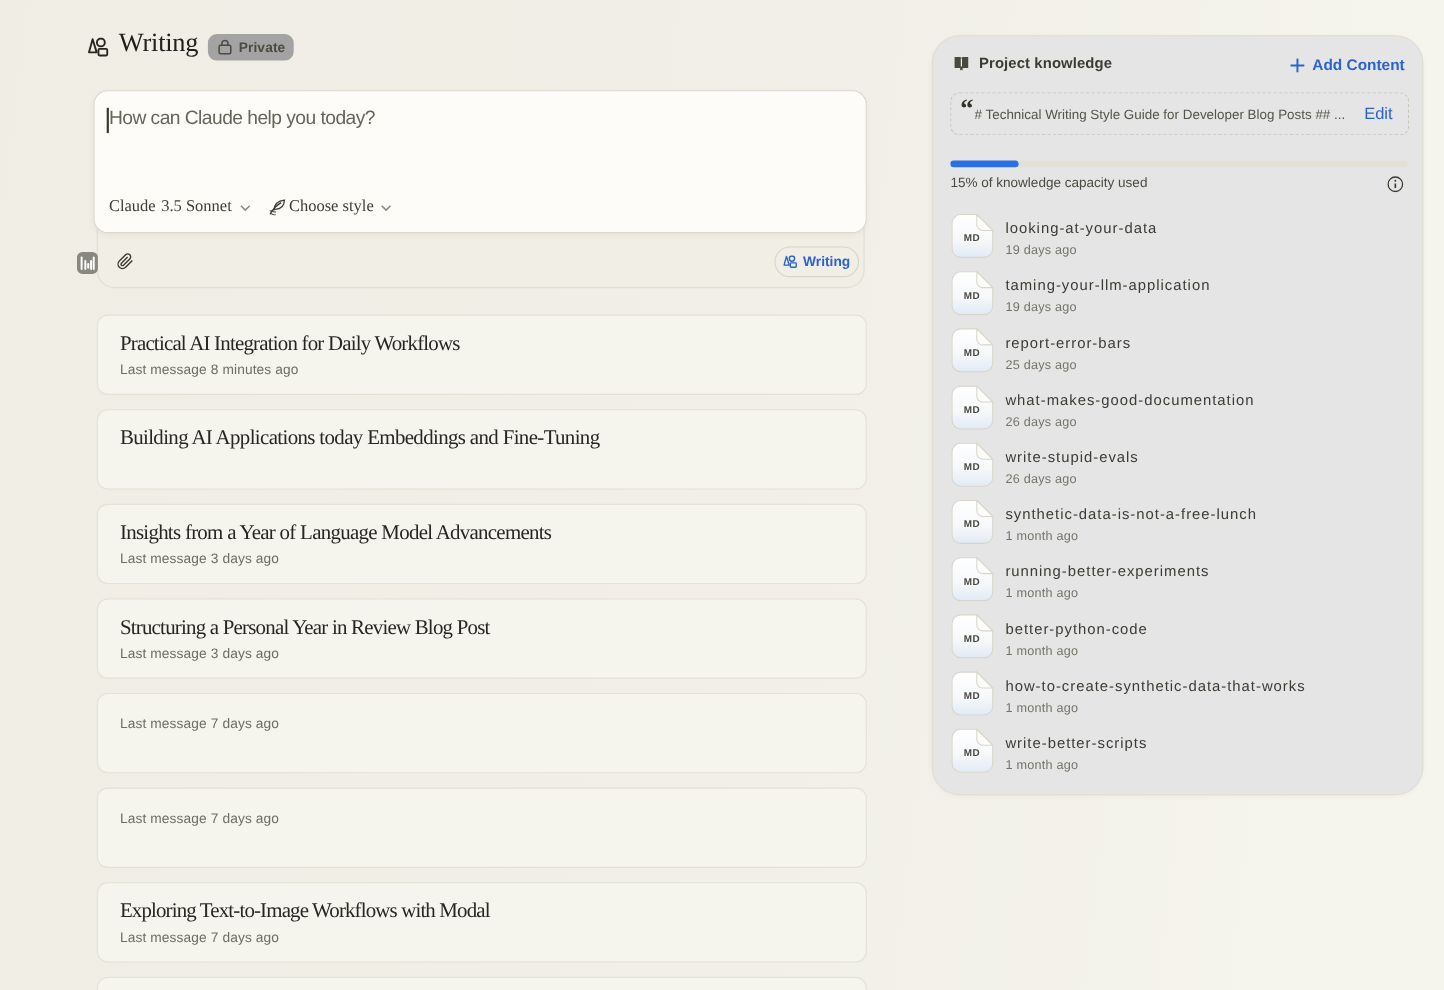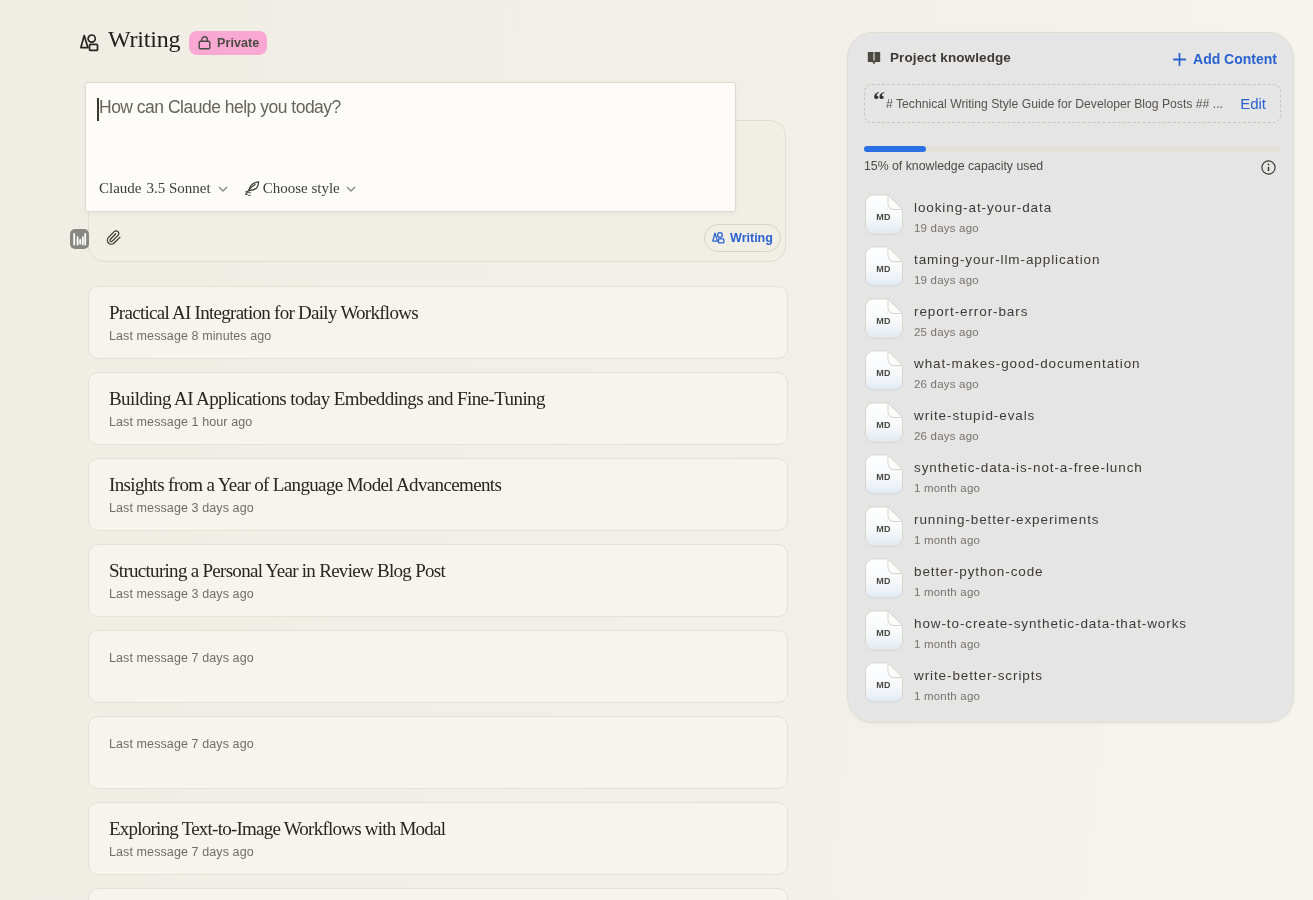--- a/index.html
+++ b/index.html
@@ -5,26 +5,26 @@
 * { margin:0; padding:0; box-sizing:border-box; }
 html,body { width:1313px; height:900px; overflow:hidden; }
 body { background:linear-gradient(97deg, #efede4 0%, #f1efe7 55%, #f5f4ed 92%); font-family:"Liberation Sans", sans-serif; position:relative; }
 .abs { position:absolute; }
 .serif { font-family:"Liberation Serif", serif; }
 svg { display:block; }
 
 
 #hdr-icon { left:80px; top:34px; }
 #hdr-title { left:108px; top:26px; font-size:24px; color:#21201c; letter-spacing:-0.2px; }
-#badge { left:189px; top:31px; width:78px; height:24px; background:#f9a8d4; border-radius:8px; display:flex; align-items:center; padding-left:9px; gap:6px; }
+#badge { left:189px; top:31px; width:78px; height:24px; background:#a3a3a3; border-radius:8px; display:flex; align-items:center; padding-left:9px; gap:6px; }
 #badge span { font-size:12.5px; font-weight:bold; color:#4c4b43; letter-spacing:0.1px; }
 
 
 #composer-bar { left:88px; top:120px; width:698px; height:142px; background:#f0eee5; border:1px solid #e0ddd1; border-radius:16px; }
-#composer { left:85px; top:82px; width:651px; height:130px; background:#fdfcf9; border:1px solid #dcd9cd; border-radius:3px; box-shadow:0 2px 6px rgba(0,0,0,0.04); }
+#composer { left:85px; top:82px; width:703px; height:130px; background:#fdfcf9; border:1px solid #dcd9cd; border-radius:13px; box-shadow:0 2px 6px rgba(0,0,0,0.04); }
 #cursor { left:11px; top:15px; width:2px; height:23px; background:#3a392f; position:absolute; }
 #placeholder { left:13px; top:14px; position:absolute; font-size:17.5px; color:#66655a; letter-spacing:-0.5px; }
 #model-row { position:absolute; left:13px; bottom:14px; display:flex; align-items:center; font-family:"Liberation Serif", serif; font-size:15px; color:#3e3d35; }
 #model-row .gap { width:16px; }
 #bar-row { position:absolute; left:85px; top:224px; width:703px; }
 #clip { position:absolute; left:21px; top:5px; }
 #writing-btn { position:absolute; right:7px; top:0; width:77px; height:28px; border:1px solid #d7d4c8; border-radius:14px; display:flex; align-items:center; justify-content:center; gap:5px; color:#2a62d0; font-weight:bold; font-size:12.5px; }
 #eq-icon { left:70px; top:229px; width:19px; height:20px; background:#888780; border-radius:5px; }
 
 
@@ -106,21 +106,21 @@
     <span>Writing</span>
   </div>
 </div>
 <div class="abs" id="eq-icon">
   <svg width="19" height="20" viewBox="0 0 19 20" fill="none" stroke="#fff" stroke-width="1.8" stroke-linecap="round">
     <path d="M4.2 5 V15.5 M7.6 8.2 V15.5 M10.2 11 V14.5 M12.8 8.2 V15.5 M15.2 5 V15.5"></path>
   </svg>
 </div>
 
 <div class="card" style="top:286px;"><div class="t" style="letter-spacing:-0.72px;">Practical AI Integration for Daily Workflows</div><div class="s">Last message 8 minutes ago</div></div>
-<div class="card" style="top:372px;"><div class="t" style="letter-spacing:-0.58px;">Building AI Applications today Embeddings and Fine-Tuning</div><div class="s">Last message 1 hour ago</div></div>
+<div class="card" style="top:372px;"><div class="t" style="letter-spacing:-0.58px;">Building AI Applications today Embeddings and Fine-Tuning</div></div>
 <div class="card" style="top:458px;"><div class="t" style="letter-spacing:-0.65px;">Insights from a Year of Language Model Advancements</div><div class="s">Last message 3 days ago</div></div>
 <div class="card" style="top:544px;"><div class="t" style="letter-spacing:-0.71px;">Structuring a Personal Year in Review Blog Post</div><div class="s">Last message 3 days ago</div></div>
 <div class="card" style="top:630px;"><div class="s">Last message 7 days ago</div></div>
 <div class="card" style="top:716px;"><div class="s">Last message 7 days ago</div></div>
 <div class="card" style="top:802px;"><div class="t" style="letter-spacing:-0.77px;">Exploring Text-to-Image Workflows with Modal</div><div class="s">Last message 7 days ago</div></div>
 <div class="card" style="top:888px;"></div>
 
 <div class="abs" id="panel">
   <div id="pk-head">
     <svg width="14" height="14" viewBox="0 0 14 14" fill="#4a4940">

